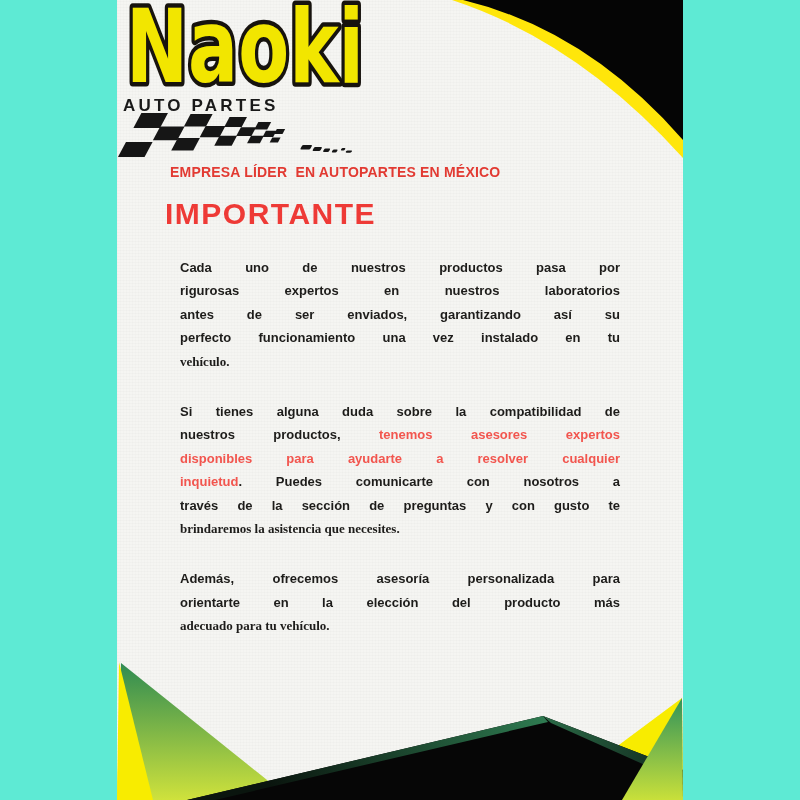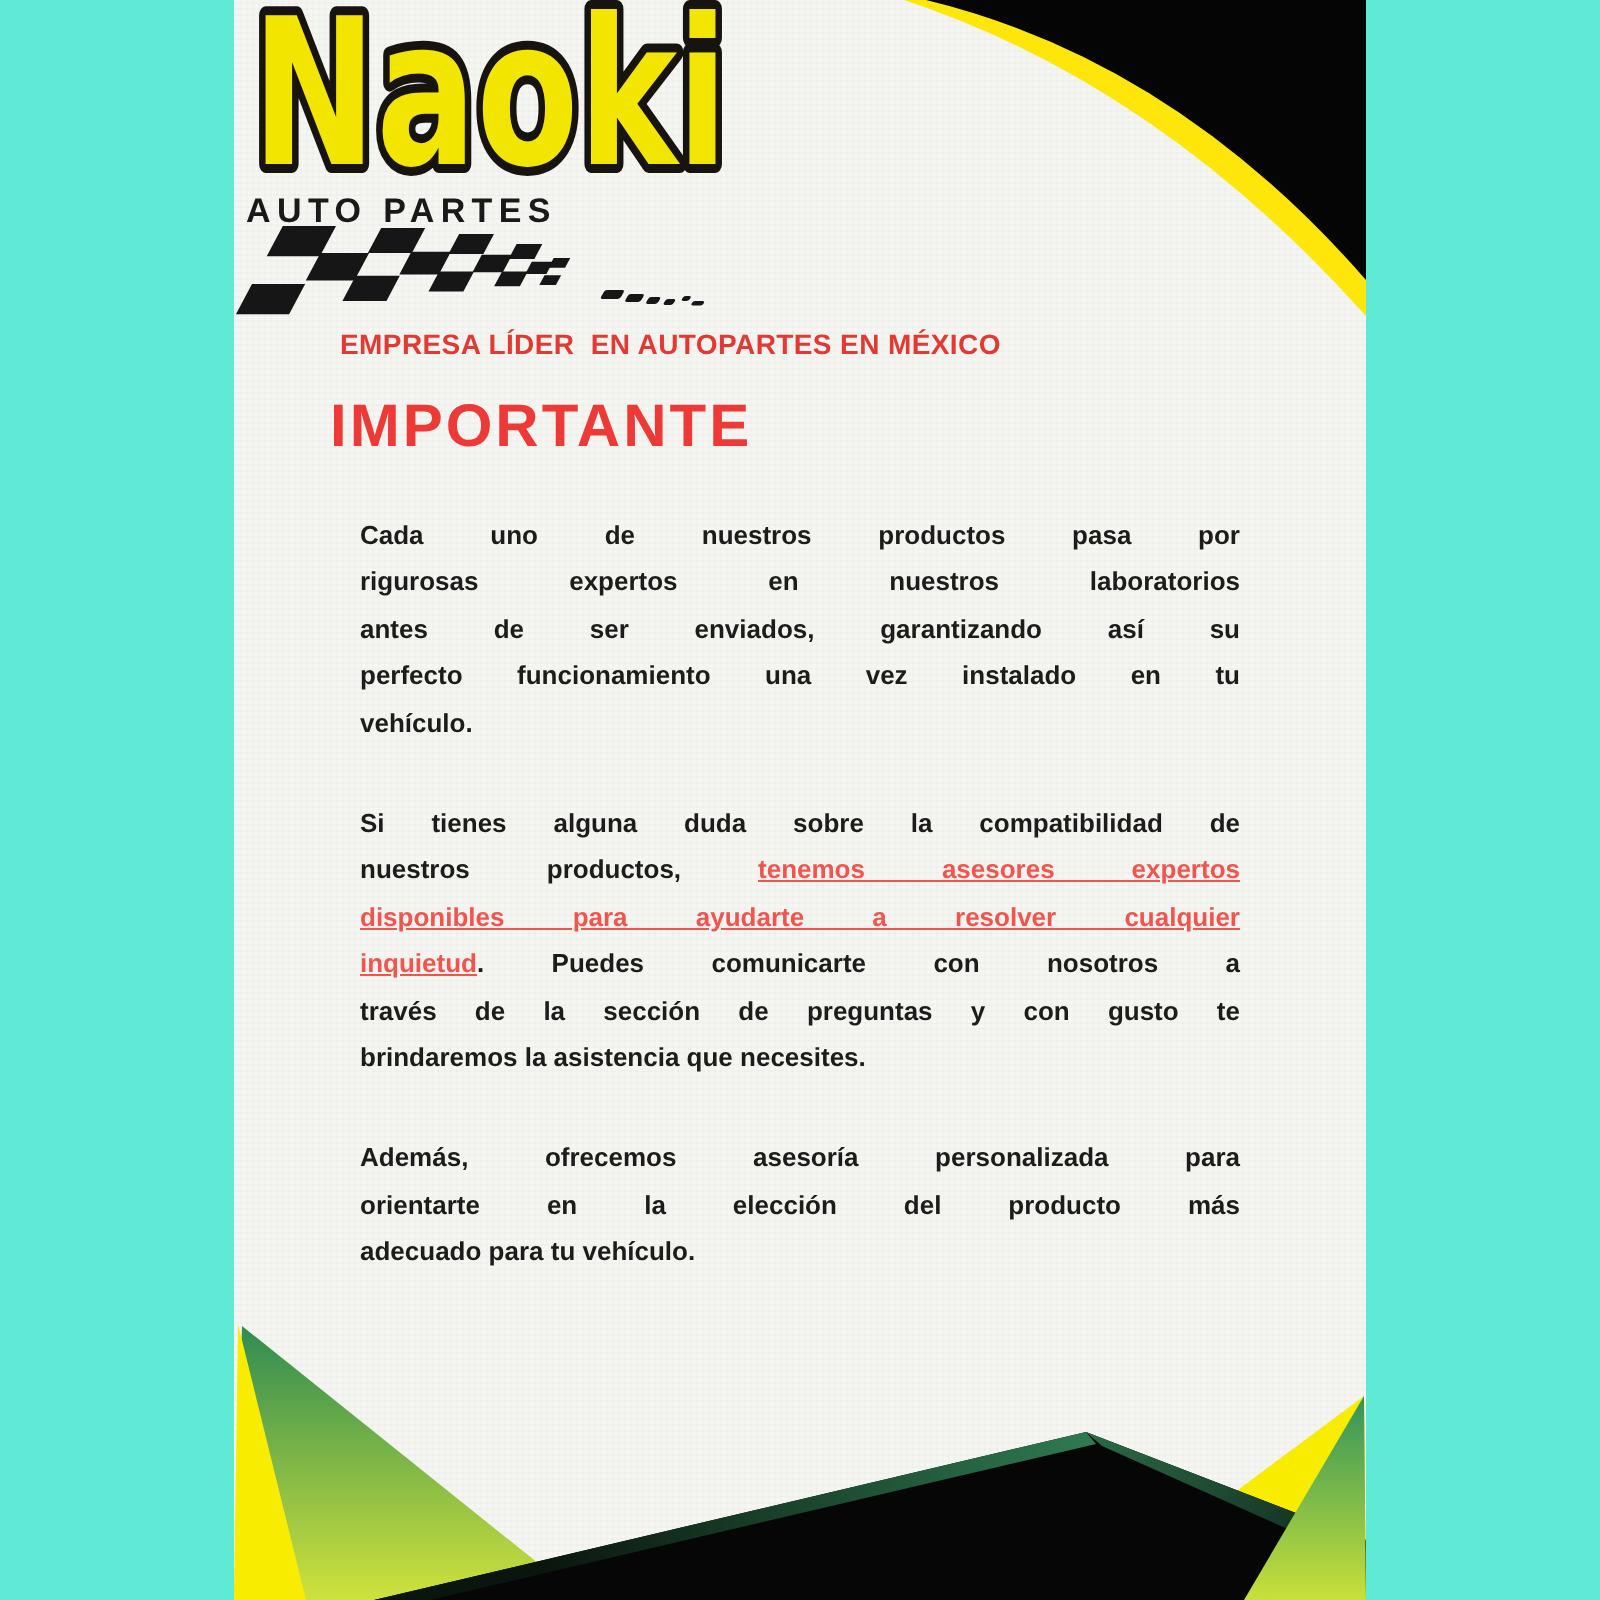--- a/index.html
+++ b/index.html
@@ -20,23 +20,23 @@
   .flag-svg{position:absolute;left:0;top:110px;}
   .flag-svg rect{fill:#161616;}
   .brand-tagline{position:absolute;left:5px;top:164px;font-size:14px;font-weight:bold;
                  letter-spacing:0.2px;color:#e23a32;white-space:pre;margin-left:48px;}
   .heading{position:absolute;left:48px;top:199px;font-size:30px;font-weight:bold;
            letter-spacing:1.5px;line-height:1;}
   .body-col{position:absolute;left:63px;top:256px;width:440px;
             font-size:13px;font-weight:bold;line-height:23.4px;}
   .para{margin:0 0 27px 0;}
   .line{text-align:justify;text-align-last:justify;}
-  .line.last{text-align-last:left;}
+  .line.last{text-align-last:left;font-family:Liberation Serif, serif;}
   .ink{color:#1d1c1a;}
-  .red{color:#f2554e;text-decoration:underline;}
+  .red{color:#f2554e;}
   .bottom-svg{position:absolute;left:0;bottom:0;}
 </style>
 </head>
 <body>
 
 <div class="stage">
   <div class="canvas">
 
     <svg class="corner-svg" width="566" height="170" viewBox="0 0 566 170">
       <path d="M335,0 H566 V158 Q462,42 335,0 Z" fill="#ffe60a"></path>

